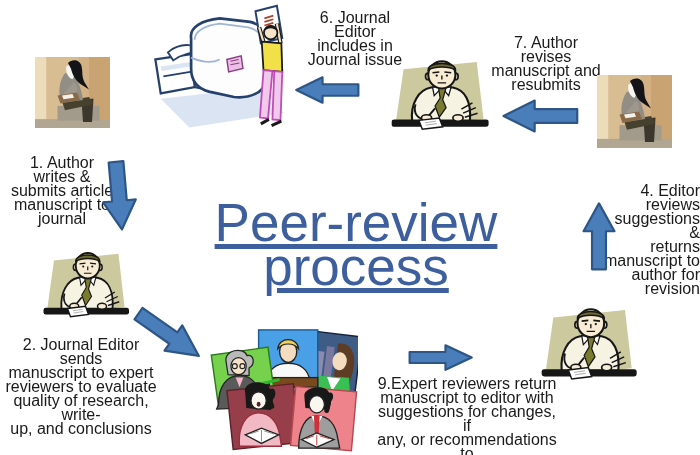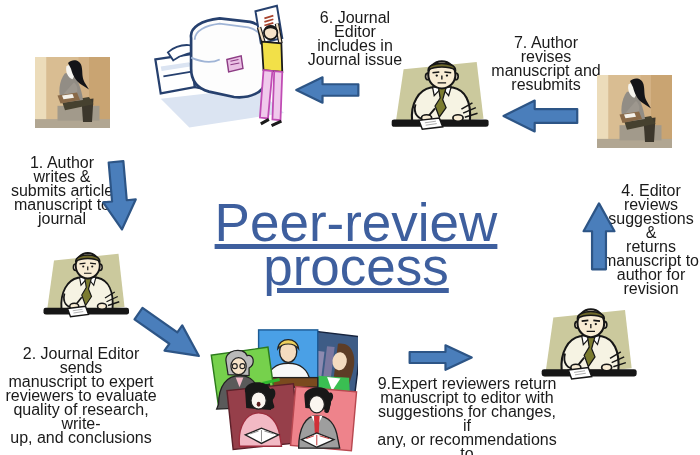--- a/index.html
+++ b/index.html
@@ -82,31 +82,31 @@
 
 <div id="canvas">
 
   <div class="big-title" style="left:158px;top:201px;width:396px;">Peer-review process</div>
 
   <div class="step-text" style="left:10px;top:156px;width:104px;">1. Author
 writes &amp;
 submits article
 manuscript to
 journal</div>
-  <div class="step-text" style="left:2px;top:347px;width:158px;text-align:center;">2. Journal Editor sends
+  <div class="step-text" style="left:2px;top:338px;width:158px;text-align:center;">2. Journal Editor sends
 manuscript to expert
 reviewers to evaluate
 quality of research, write-
 up, and conclusions</div>
   <div class="step-text" style="left:372px;top:377px;width:190px;">9.Expert reviewers return
 manuscript to editor with
 suggestions for changes, if
 any, or recommendations to
 publish or not to publish</div>
-  <div class="step-text" style="left:602px;top:184px;width:98px;">4. Editor
+  <div class="step-text" style="left:602px;top:184px;width:98px;text-align:right;">4. Editor
 reviews
 suggestions &amp;
 returns
 manuscript to
 author for
 revision</div>
   <div class="step-text" style="left:486px;top:36px;width:120px;">7. Author
 revises
 manuscript and
 resubmits</div>

